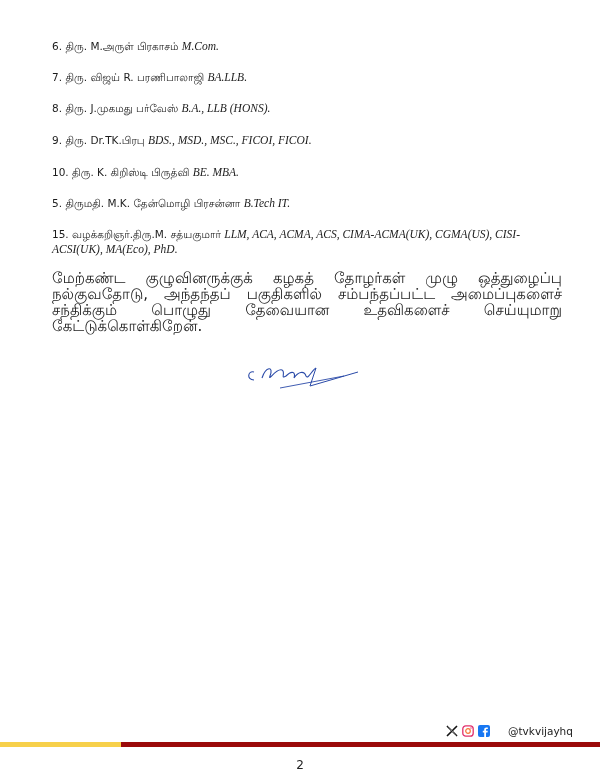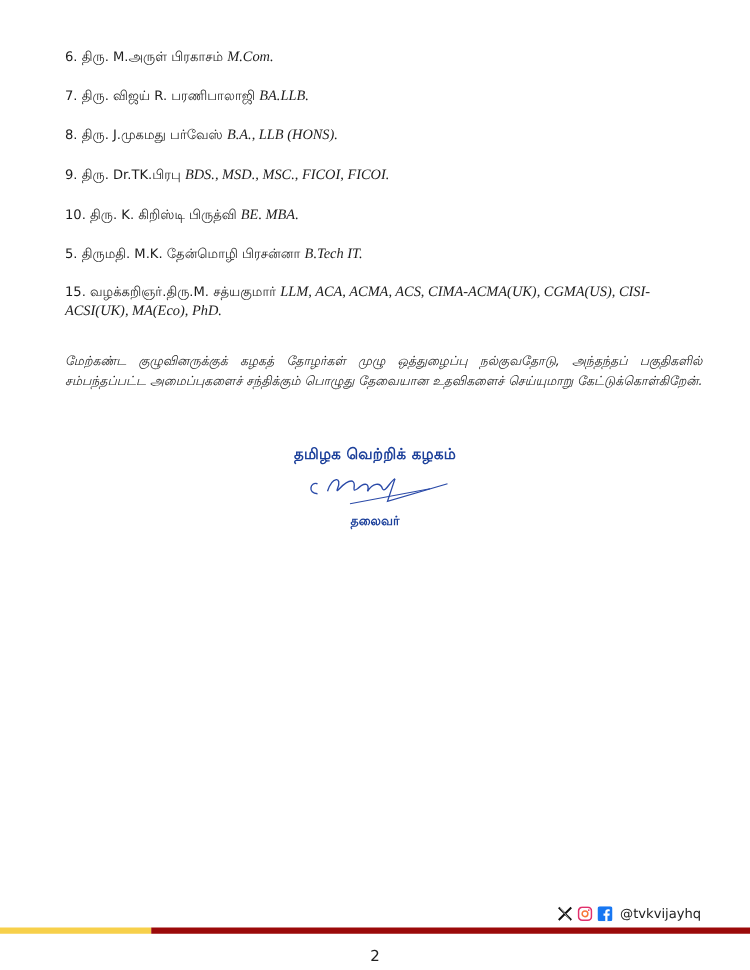--- a/index.html
+++ b/index.html
@@ -9,33 +9,33 @@
     font-family: "DejaVu Sans", sans-serif;
   }
   .item {
     position: absolute; left: 52px; font-size: 10.5px; line-height: 14px;
     white-space: nowrap; color: #1c1c1c;
   }
   .item .num { font-family: "DejaVu Sans", sans-serif; }
   .item .latin { font-family: "Liberation Serif", serif; font-size: 11.5px; font-style: italic; }
   .item12 { white-space: normal; width: 510px; line-height: 15px; }
   .para {
-    position: absolute; left: 52px; top: 282px; width: 510px;
-    font-size: 10px; line-height: 16px; text-align: justify; color: #1c1c1c; font-style: italic;
+    position: absolute; left: 52px; top: 270px; width: 510px;
+    font-size: 15px; line-height: 16px; text-align: justify; color: #1c1c1c;
   }
   .sig-block { position: absolute; left: 0; top: 356px; width: 600px; text-align: center; }
   .org-name { font-size: 12px; font-weight: bold; color: #1b3f9a; letter-spacing: 0.2px; }
   .signature { margin: 2px auto 0; width: 120px; height: 38px; }
   .designation { font-size: 10px; font-weight: bold; color: #1b3f9a; margin-top: -3px; }
   .social {
     position: absolute; top: 723px; left: 446px; height: 16px;
     display: flex; align-items: center; gap: 4px;
   }
   .ico { width: 12px; height: 12px; display: inline-flex; align-items: center; justify-content: center; }
-  .handle { font-size: 10.5px; color: #222; margin-left: 2px; font-family: "DejaVu Sans", sans-serif; }
+  .handle { font-size: 10.5px; color: #222; margin-left: 14px; font-family: "DejaVu Sans", sans-serif; }
   .bar-yellow { position: absolute; left: 0; top: 742px; width: 121px; height: 5px; }
   .bar-red { position: absolute; left: 121px; top: 742px; width: 479px; height: 5px; }
   .page-num { position: absolute; left: 0; width: 600px; top: 758px; text-align: center; font-size: 12px; color: #222; }
 </style>
 </head>
 <body>
 
 <div class="item" style="top:39px">
   <span class="num">6.</span>
   <span>திரு.</span>
@@ -74,28 +74,26 @@
 </div>
 <div class="item item12" style="top:227px">
   <span class="num">15.</span>
   <span>வழக்கறிஞர்.திரு.</span><span>M. சத்யகுமார்</span>
   <span class="latin">LLM, ACA, ACMA, ACS, CIMA-ACMA(UK), CGMA(US), CISI-ACSI(UK), MA(Eco), PhD.</span>
 </div>
 
 <div class="para">மேற்கண்ட குழுவினருக்குக் கழகத் தோழர்கள் முழு ஒத்துழைப்பு நல்குவதோடு, அந்தந்தப் பகுதிகளில் சம்பந்தப்பட்ட அமைப்புகளைச் சந்திக்கும் பொழுது தேவையான உதவிகளைச் செய்யுமாறு கேட்டுக்கொள்கிறேன்.</div>
 
 <div class="sig-block">
-  <div class="org-name">தமிழக வெற்றிக் கழகம்</div>
   <svg class="signature" viewBox="0 0 120 38">
     <path d="M14 14 C8 12, 6 22, 14 22" fill="none" stroke="#2a4aa8" stroke-width="1.1"></path>
     <path d="M22 20 C26 8, 34 8, 30 18 C28 24, 36 10, 42 12 C46 14, 40 22, 46 18 C52 12, 56 14, 54 20 C58 14, 64 12, 66 18 C68 22, 72 12, 76 10" fill="none" stroke="#2a4aa8" stroke-width="1.1"></path>
     <path d="M76 10 L70 28 L118 14" fill="none" stroke="#2a4aa8" stroke-width="1"></path>
     <path d="M40 30 L104 18" fill="none" stroke="#2a4aa8" stroke-width="0.9"></path>
   </svg>
-  <div class="designation">தலைவர்</div>
 </div>
 
 <div class="social">
   <span class="ico">
     <svg width="12" height="12" viewBox="0 0 12 12">
         <path d="M1 1 L11 11 M11 1 L1 11" stroke="#111" stroke-width="1.6"></path>
         <path d="M2 1 L10 11" stroke="#fff" stroke-width="0.5"></path>
       </svg>
   </span>
   <span class="ico">

